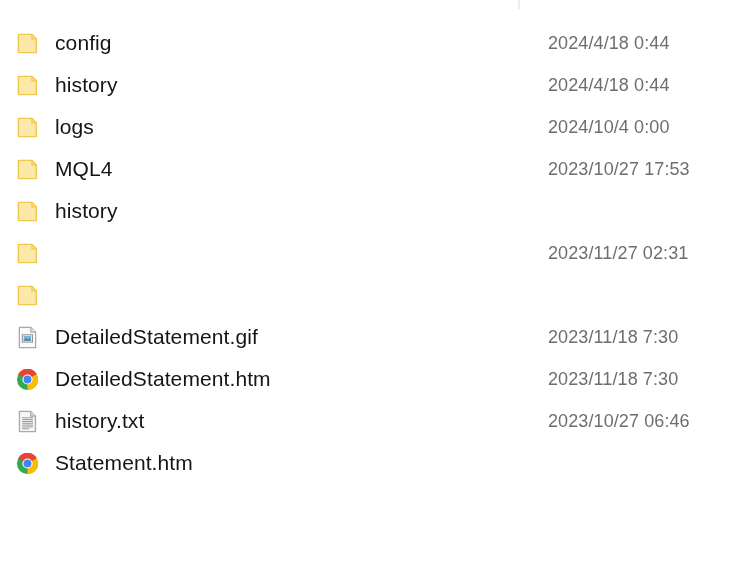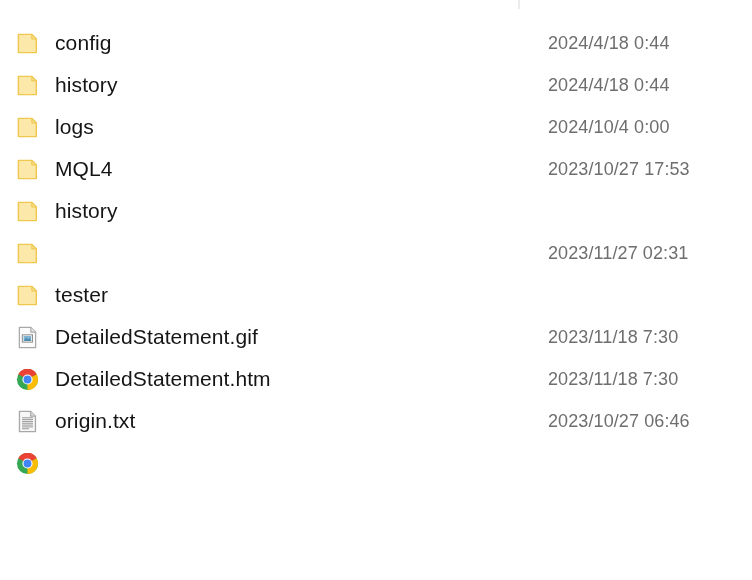--- a/index.html
+++ b/index.html
@@ -126,21 +126,20 @@
           <path d="M2.5 2.5 H16.6 L21.2 7.1 V21.5 H2.5 Z" fill="#fce8a8" stroke="#f0c850" stroke-width="1.5" stroke-linejoin="round"></path>
           <path d="M16.6 2.5 V7.1 H21.2" fill="none" stroke="#f0c850" stroke-width="1.4" stroke-linejoin="round"></path>
         </svg></span>
       <span class="file-date">2023/11/27 02:31</span>
     </div>
     <div class="file-row">
       <span class="file-icon"><svg viewBox="0 0 24 24" width="23" height="23" xmlns="http://www.w3.org/2000/svg">
           <path d="M2.5 2.5 H16.6 L21.2 7.1 V21.5 H2.5 Z" fill="#fce8a8" stroke="#f0c850" stroke-width="1.5" stroke-linejoin="round"></path>
           <path d="M16.6 2.5 V7.1 H21.2" fill="none" stroke="#f0c850" stroke-width="1.4" stroke-linejoin="round"></path>
         </svg></span>
-      <span class="file-name">tester</span>
     </div>
     <div class="file-row">
       <span class="file-icon"><svg viewBox="0 0 24 24" width="23" height="23" xmlns="http://www.w3.org/2000/svg">
           <path d="M3.5 1.5 H15.5 L20.5 6.4 V22.5 H3.5 Z" fill="#fbfbfb" stroke="#a8a8a8" stroke-width="1.3" stroke-linejoin="round"></path>
           <path d="M15.5 1.5 V6.4 H20.5" fill="#e6e6e6" stroke="#a8a8a8" stroke-width="1.2" stroke-linejoin="round"></path>
           <rect x="6.6" y="9.2" width="10.6" height="7.6" fill="#ffffff" stroke="#8f8f8f" stroke-width="1.1"></rect>
           <rect x="7.9" y="10.4" width="8" height="5.2" fill="#7fb4d4"></rect>
           <path d="M7.9 15.6 L10.6 11.9 L12.6 14.2 L14.3 12.6 L15.9 15.6 Z" fill="#4e8bb0"></path>
         </svg></span>
       <span class="file-name">DetailedStatement.gif</span>
@@ -164,27 +163,28 @@
           <path d="M3.6 1.5 H15.3 L20.3 6.4 V22.5 H3.6 Z" fill="#f7f7f7" stroke="#a8a8a8" stroke-width="1.4" stroke-linejoin="round"></path>
           <path d="M15.3 1.5 V6.4 H20.3" fill="#dedede" stroke="#a8a8a8" stroke-width="1.2" stroke-linejoin="round"></path>
           <rect x="6.3" y="7.6" width="11.4" height="1.05" fill="#9a9a9a"></rect>
           <rect x="6.3" y="9.5" width="11.4" height="1.05" fill="#9a9a9a"></rect>
           <rect x="6.3" y="11.399999999999999" width="11.4" height="1.05" fill="#9a9a9a"></rect>
           <rect x="6.3" y="13.299999999999999" width="11.4" height="1.05" fill="#9a9a9a"></rect>
           <rect x="6.3" y="15.2" width="11.4" height="1.05" fill="#9a9a9a"></rect>
           <rect x="6.3" y="17.1" width="11.4" height="1.05" fill="#9a9a9a"></rect>
           <rect x="6.3" y="19" width="7.2" height="1.05" fill="#9a9a9a"></rect>
         </svg></span>
-      <span class="file-name">origin.txt</span>
+      <span class="file-name">history.txt</span>
       <span class="file-date">2023/10/27 06:46</span>
     </div>
     <div class="file-row">
       <span class="file-icon"><svg viewBox="0 0 48 48" width="23" height="23" xmlns="http://www.w3.org/2000/svg">
           <circle cx="24" cy="24" r="22" fill="#34a853"></circle>
           <path d="M24 2 A22 22 0 0 1 43.05 13.0 L24 24 Z" fill="#ea4335"></path>
           <path d="M43.05 13.0 A22 22 0 0 1 24 46 L24 24 Z" fill="#fbbc05"></path>
           <path d="M24 2 A22 22 0 0 0 4.95 13.0 L24 24 Z" fill="#ea4335"></path>
           <path d="M4.95 13.0 L43.05 13.0 A22 22 0 0 0 4.95 13.0 Z" fill="#ea4335"></path>
           <circle cx="24" cy="24" r="10.6" fill="#ffffff"></circle>
           <circle cx="24" cy="24" r="8.3" fill="#4285f4"></circle>
         </svg></span>
+      <span class="file-name">Statement.htm</span>
     </div>
   </div>
 
 </body></html>

